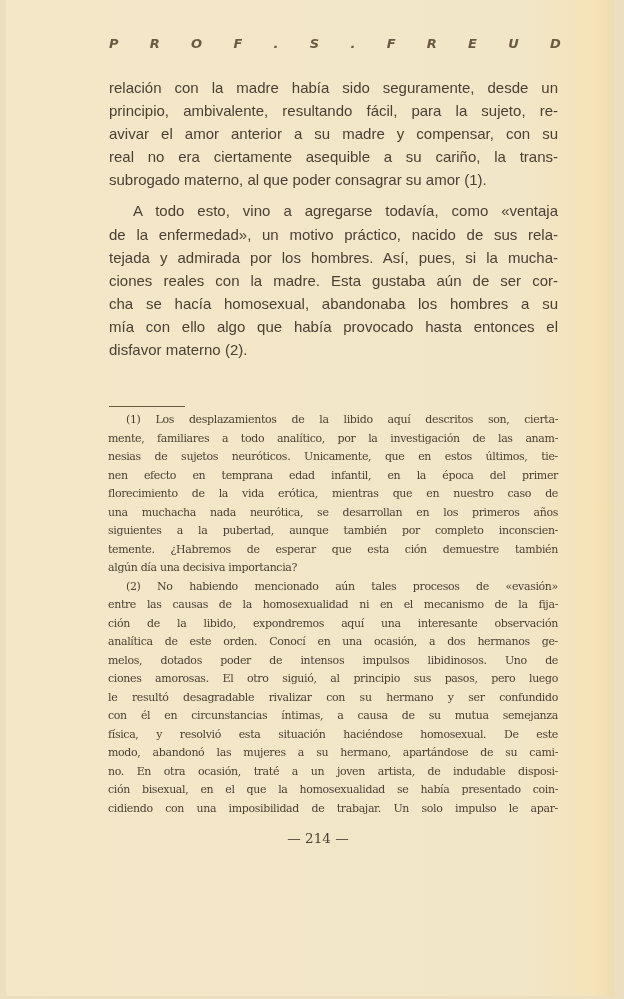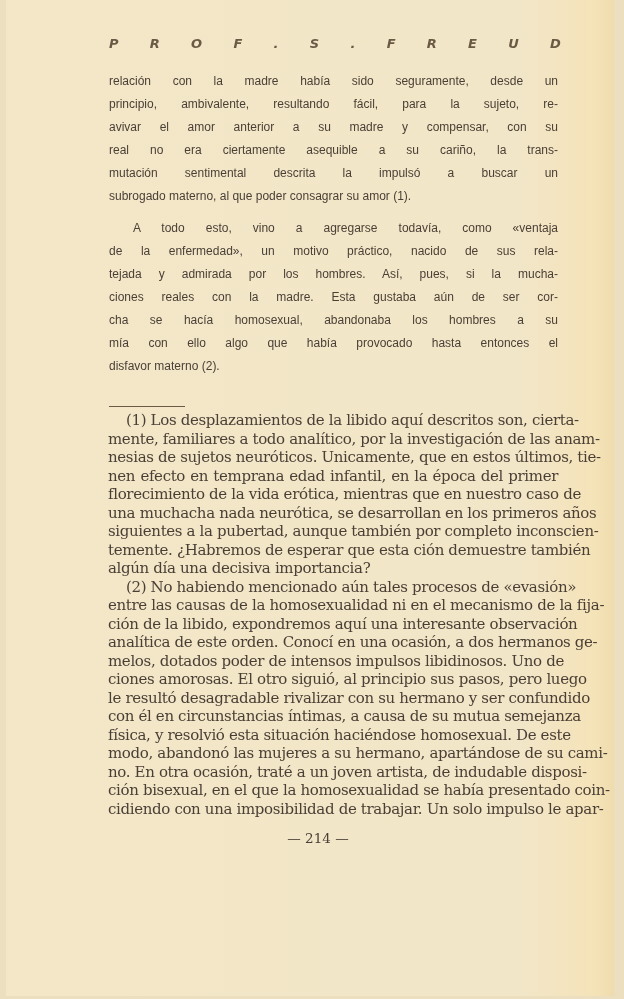--- a/index.html
+++ b/index.html
@@ -12,34 +12,34 @@
     position: absolute; left: 6px; top: 0; width: 608px; height: 996px;
     background: linear-gradient(90deg, #f3e7c8 0%, #f2e6c8 85%, #f5e3b8 97%, #eedcae 100%);
   }
   .running-head {
     position: absolute; left: 103px; top: 36px; width: 452px;
     display: flex; justify-content: space-between;
     font-family: "DejaVu Sans", sans-serif; font-style: italic; font-weight: bold;
     font-size: 13px; color: #6a5a45; letter-spacing: 0;
   }
   .body-text {
-    position: absolute; left: 103px; top: 70px; width: 449px;
-    font-family: "Liberation Sans", sans-serif; font-size: 12px; line-height: 23.1px;
+    position: absolute; left: 103px; top: 76px; width: 449px;
+    font-family: "Liberation Sans", sans-serif; font-size: 15px; line-height: 23.1px;
     color: #4a3f35; text-align: justify;
   }
   .body-text .line { display: block; text-align-last: justify; white-space: nowrap; }
   .body-text .line.last { text-align-last: left; }
   .body-text .indent { padding-left: 24px; margin-top: 8px; }
   .rule {
     position: absolute; left: 103px; top: 406px; width: 76px; height: 1px;
     background: #6a5a45;
   }
   .notes {
     position: absolute; left: 102px; top: 411px; width: 450px;
-    font-family: "DejaVu Serif", serif; font-size: 15px; line-height: 18.5px;
+    font-family: "DejaVu Serif", serif; font-size: 11px; line-height: 18.5px;
     color: #4a3f35;
   }
   .notes .line { display: block; text-align: justify; text-align-last: justify; white-space: nowrap; letter-spacing: -0.35px; }
   .notes .line.last { text-align-last: left; }
   .notes .indent { padding-left: 18px; }
   .folio {
     position: absolute; left: 0; width: 624px; top: 830px; text-align: center;
     font-family: "DejaVu Serif", serif; font-size: 13.5px; color: #4a3f35;
   }
 </style>
@@ -61,21 +61,20 @@
     <span>E</span>
     <span>U</span>
     <span>D</span>
   </div>
 
   <div class="body-text">
     <span class="line">relación con la madre había sido seguramente, desde un</span>
     <span class="line">principio, ambivalente, resultando fácil, para la sujeto, re-</span>
     <span class="line">avivar el amor anterior a su madre y compensar, con su</span>
     <span class="line">real no era ciertamente asequible a su cariño, la trans-</span>
-    <span class="line">mutación sentimental descrita la impulsó a buscar un</span>
     <span class="line last">subrogado materno, al que poder consagrar su amor (1).</span>
     <span class="line indent">A todo esto, vino a agregarse todavía, como «ventaja</span>
     <span class="line">de la enfermedad», un motivo práctico, nacido de sus rela-</span>
     <span class="line">tejada y admirada por los hombres. Así, pues, si la mucha-</span>
     <span class="line">ciones reales con la madre. Esta gustaba aún de ser cor-</span>
     <span class="line">cha se hacía homosexual, abandonaba los hombres a su</span>
     <span class="line">mía con ello algo que había provocado hasta entonces el</span>
     <span class="line last">disfavor materno (2).</span>
   </div>
 

